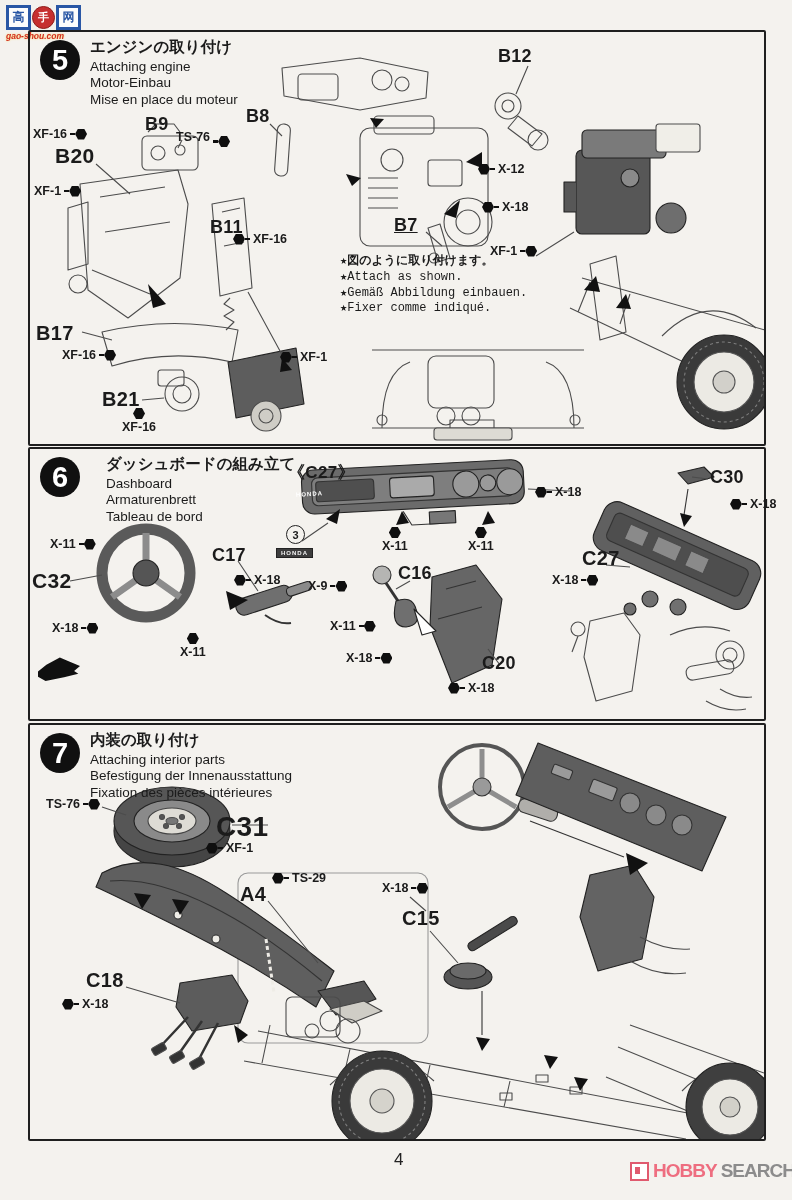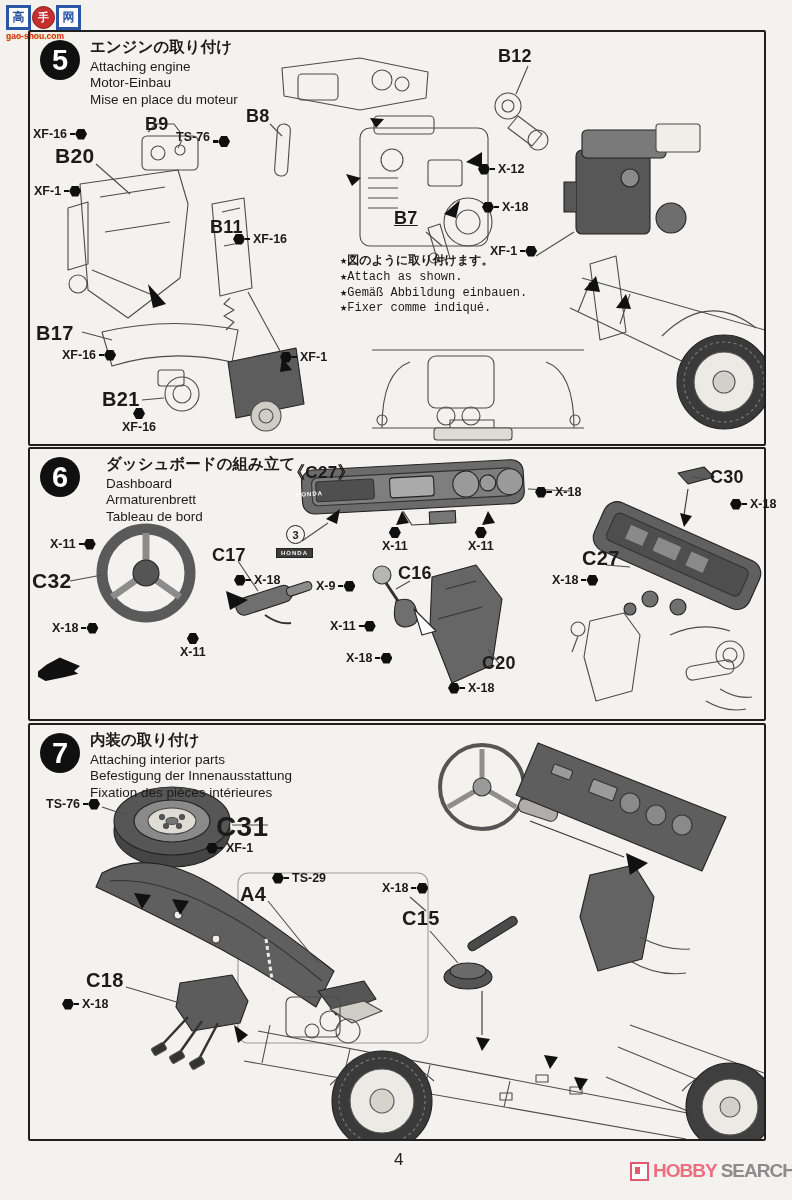--- a/index.html
+++ b/index.html
@@ -29,21 +29,21 @@
   .honda-chip{position:absolute;color:#fff;font-size:6px;font-weight:bold;letter-spacing:1px;transform:rotate(-3deg);}
   .decal-chip{position:absolute;background:#3d3d3d;color:#f2f2f2;font-size:6px;font-weight:bold;
               letter-spacing:1px;padding:1px 4px;border:1px solid #222;}
   .pageno{position:absolute;font-size:17px;color:#222;}
   .wm-top{position:absolute;left:6px;top:5px;width:78px;}
   .wm-top .row{display:flex;align-items:center;gap:1px;}
   .wm-top .box{width:19px;height:19px;border:3px solid #2a57a5;background:#fdfdfd;color:#2a57a5;
                font-size:12px;font-weight:bold;display:flex;align-items:center;justify-content:center;}
   .wm-top .mascot{width:21px;height:21px;border-radius:50%;background:#c62f2f;color:#fff;font-size:11px;
                   font-weight:bold;display:flex;align-items:center;justify-content:center;border:1px solid #8e1d1a;}
-  .wm-top .site{font-size:8.5px;font-weight:bold;color:#d02b20;text-shadow:0 0 2px #ffd75e;margin-top:1px;}
+  .wm-top .site{font-size:8.5px;font-weight:bold;color:#d02b20;text-shadow:0 0 2px #ffd75e;margin-top:1px;font-style:italic;}
   .wm-bottom{position:absolute;display:flex;align-items:center;gap:4px;}
   .wm-bottom .sq{width:15px;height:15px;border:2px solid #e05a6e;background:#fff;position:relative;}
   .wm-bottom .sq:after{content:"";position:absolute;left:3px;top:3px;width:5px;height:7px;background:#e05a6e;}
   .wm-bottom .b1{color:#ee6e80;font-weight:bold;font-size:19px;letter-spacing:-1px;}
   .wm-bottom .b2{color:#8c8c8c;font-weight:bold;font-size:19px;letter-spacing:-1px;}
 </style>
 </head>
 <body>
 
 <div class="page">
@@ -142,21 +142,21 @@
       <div class="ja">エンジンの取り付け</div>
       <div>Attaching engine</div>
       <div>Motor-Einbau</div>
       <div>Mise en place du moteur</div>
     </div>
 
     <div class="part" style="left:25px;top:112px;font-size:21px;">B20</div>
     <div class="part" style="left:115px;top:82px;">B9</div>
     <div class="part" style="left:216px;top:74px;">B8</div>
     <div class="part" style="left:468px;top:14px;">B12</div>
-    <div class="part" style="left:364px;top:176px;text-decoration:underline;">B7</div>
+    <div class="part" style="left:364px;top:183px;text-decoration:underline;">B7</div>
     <div class="part" style="left:180px;top:179px;margin-top:6px;">B11</div>
     <div class="part" style="left:6px;top:290px;font-size:20px;">B17</div>
     <div class="part" style="left:72px;top:356px;font-size:20px;">B21</div>
 
     <div class="callout" style="left:3px;top:95px;">
       <span>XF-16</span>
         <span class="bolt">
           <b></b>
           <i></i>
         </span>
@@ -373,21 +373,21 @@
         </span>
         <span>X-18</span>
     </div>
     <div class="callout stack" style="left:150px;top:184px;">
       <span class="bolt">
           <i></i>
         </span>
         <span>X-11</span>
     </div>
 
-    <div class="callout" style="left:286px;top:130px;">
+    <div class="callout" style="left:278px;top:130px;">
       <span>X-9</span>
         <span class="bolt">
           <b></b>
           <i></i>
         </span>
     </div>
     <div class="part" style="left:368px;top:114px;">C16</div>
     <div class="callout" style="left:300px;top:170px;">
       <span>X-11</span>
         <span class="bolt">

